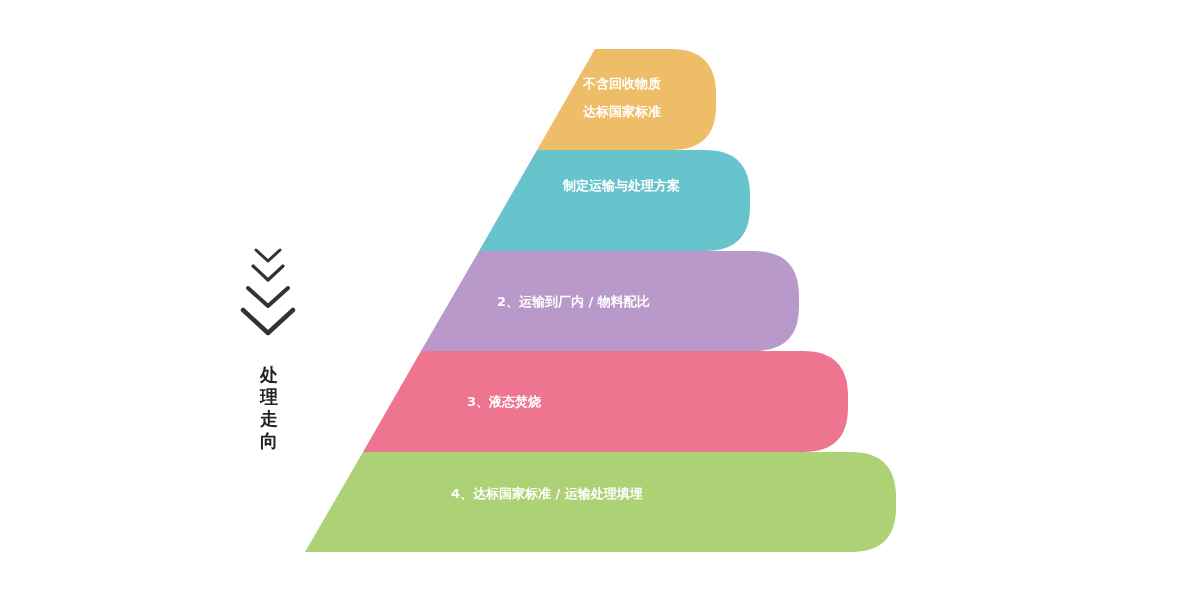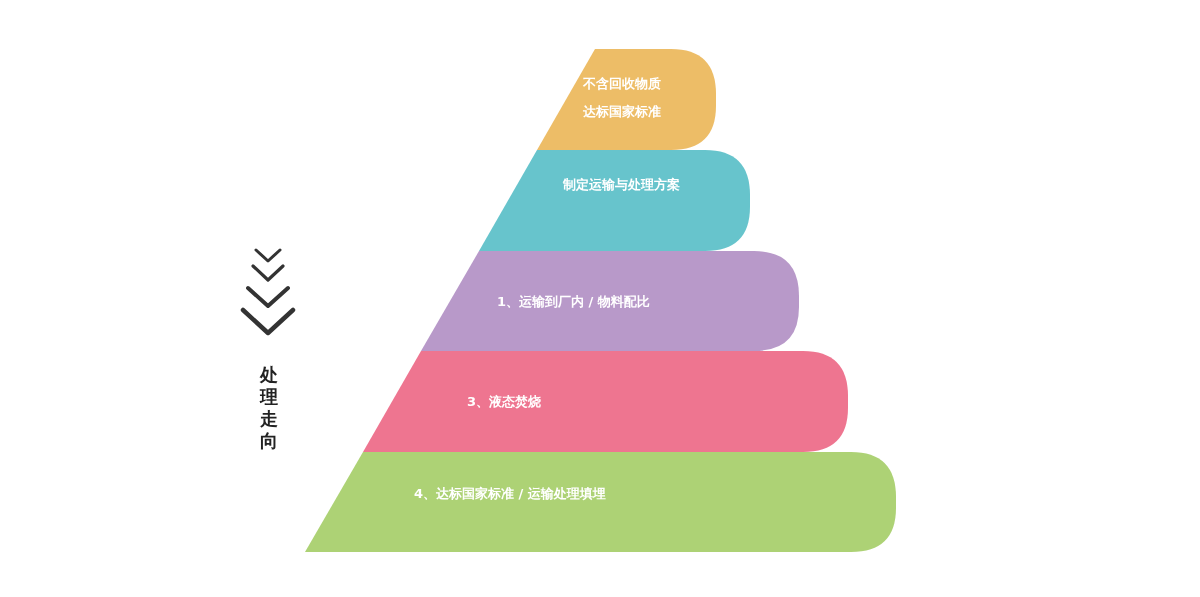--- a/index.html
+++ b/index.html
@@ -36,32 +36,32 @@
       <polyline points="243,310 268,333 293,310" stroke-width="4.5"></polyline>
     </g>
   </svg>
 
   <div class="layer-text" style="left:583px; top:70px;">
     <div>不含回收物质</div>
     <div>达标国家标准</div>
   </div>
 
   <div class="layer-text" style="left:531px; top:172px;">
-    <div style="padding-left:32px;font-family:Liberation Mono, monospace;">制定运输与处理方案</div>
+    <div style="padding-left:32px;">制定运输与处理方案</div>
   </div>
 
   <div class="layer-text" style="left:497px; top:288px;">
-    <div>1、运输到厂内 / 物料配比</div>
+    <div>2、运输到厂内 / 物料配比</div>
   </div>
 
   <div class="layer-text" style="left:467px; top:388px;">
     <div>3、液态焚烧</div>
   </div>
 
-  <div class="layer-text" style="left:414px; top:480px;text-align:center;">
+  <div class="layer-text" style="left:451px; top:480px;text-align:center;">
     <div>4、达标国家标准 / 运输处理填埋</div>
   </div>
 
   <div class="side-label">
     <span>处</span>
     <span>理</span>
     <span>走</span>
     <span>向</span>
   </div>
 </div>

